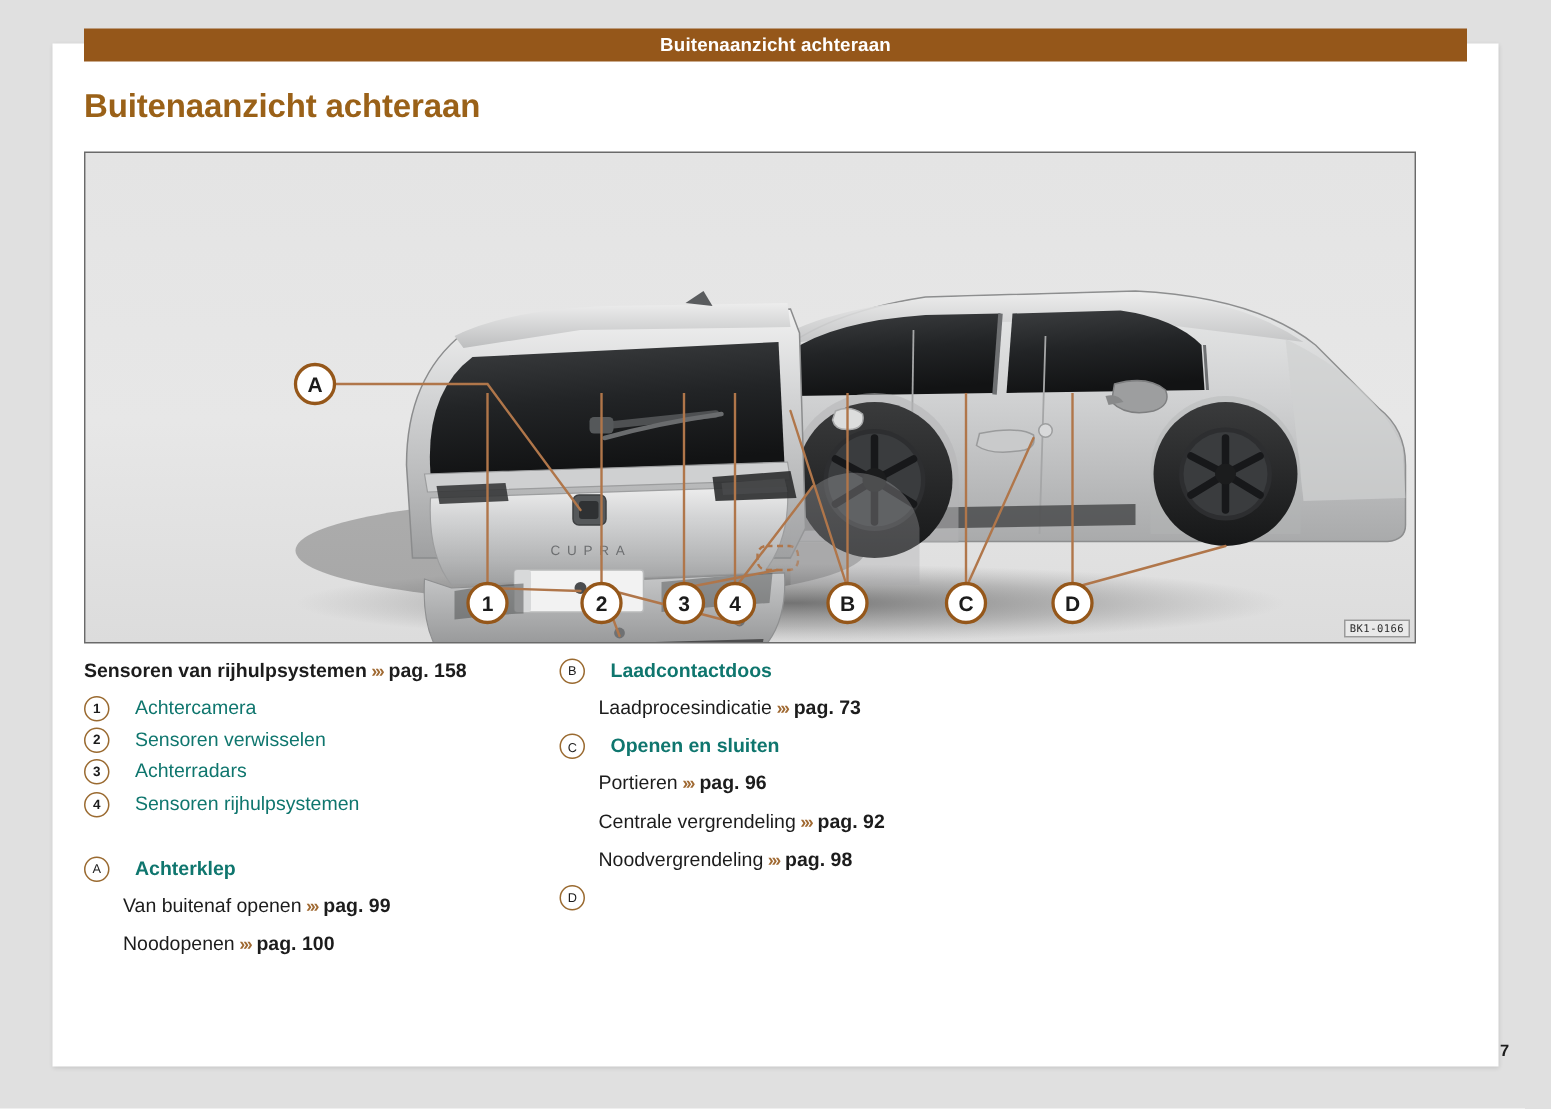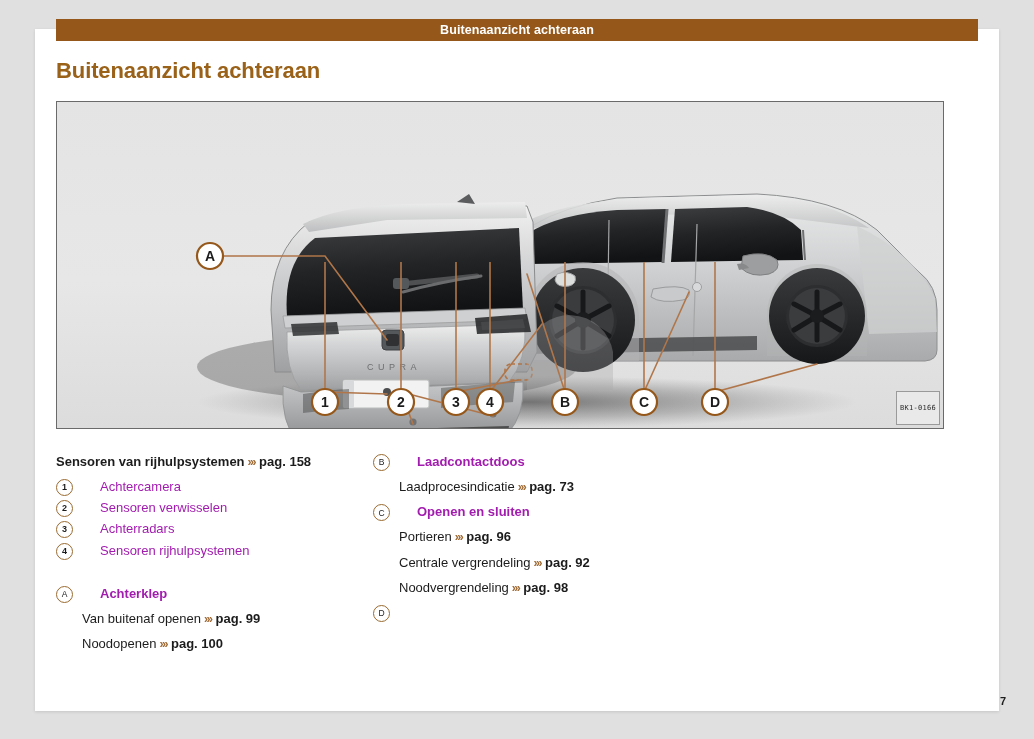--- a/index.html
+++ b/index.html
@@ -41,41 +41,41 @@
     position:absolute;left:56px;top:101px;width:886px;height:326px;
     border:1px solid #6a6a6a;
     background:linear-gradient(180deg,#e4e4e4 0%,#e7e7e7 55%,#dcdcdc 100%);
     overflow:hidden;
   }
   .figure svg{display:block;width:100%;height:100%;}
   .fig-id{
     position:absolute;right:3px;bottom:3px;
     background:#e9e9e9;border:1px solid #9a9a9a;
     font-family:"DejaVu Sans Mono",monospace;
-    font-size:7px;color:#2b2b2b;padding:12px 3px;letter-spacing:.3px;
+    font-size:7px;color:#2b2b2b;padding:1px 3px;letter-spacing:.3px;
   }
 
   
   .legend{
     position:absolute;left:56px;top:437px;width:886px;height:250px;
   }
-  .col{position:absolute;top:15px;width:330px;}
+  .col{position:absolute;top:0;width:330px;}
   .col-left{left:0;}
   .col-right{left:317px;}
 
   .entry{display:flex;align-items:flex-start;margin-bottom:1px;}
   .marker{
     flex:0 0 auto;width:15px;height:15px;border-radius:50%;
     border:1.1px solid #9a6a30;background:#fff;
     display:flex;align-items:center;justify-content:center;
     font-size:9px;color:#1c1c1c;font-weight:bold;line-height:1;
     margin-top:2px;
   }
   .marker.letter{font-size:8.5px;font-weight:normal;}
-  .entry-text{margin-left:27px;font-size:13px;color:#a21caf;line-height:1.55;}
+  .entry-text{margin-left:17px;font-size:13px;color:#0f766e;line-height:1.55;}
   .entry-text.bold{font-weight:bold;}
   .entry.headline{margin-bottom:5px;}
   .headline-only{font-size:13px;font-weight:bold;color:#1c1c1c;line-height:1.55;
     margin-bottom:5px;white-space:nowrap;}
   .sub{
     margin-left:26px;font-size:13px;color:#1c1c1c;line-height:1.55;
     margin-bottom:5px;white-space:nowrap;
   }
   .chev{color:#a06a33;font-weight:bold;letter-spacing:-1.5px;margin:0 4px 0 3px;font-size:12px;}
   .pag{font-weight:bold;}

